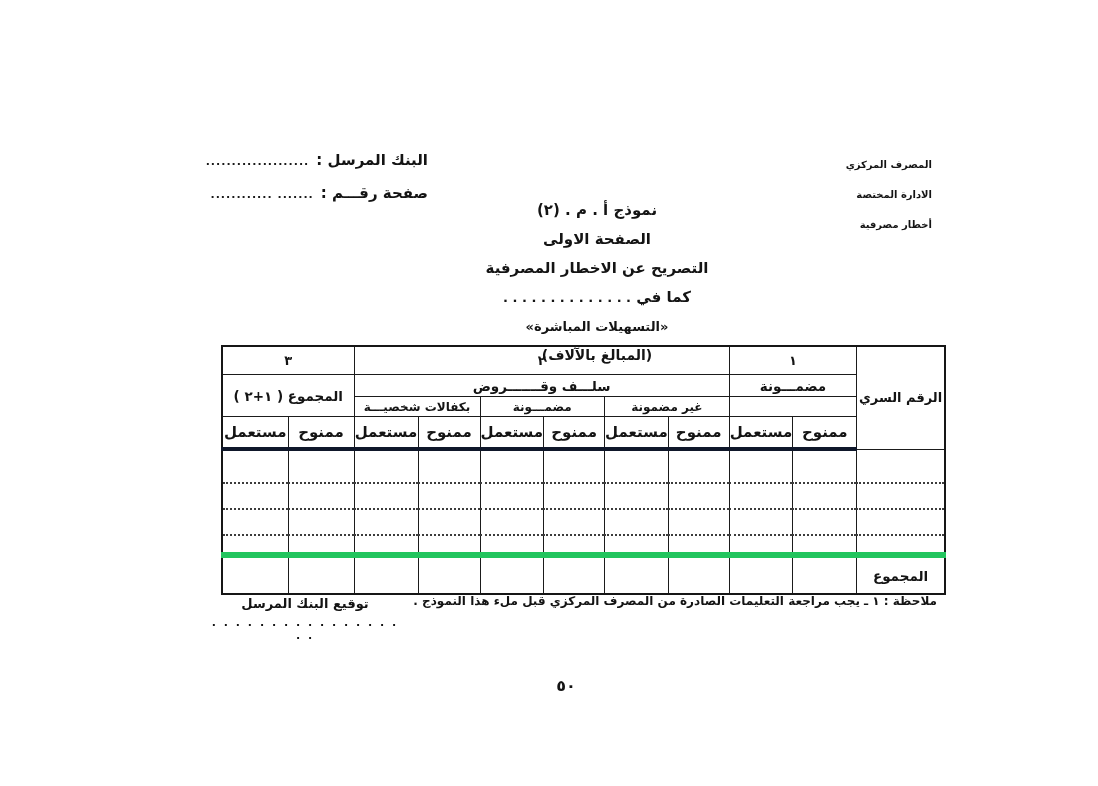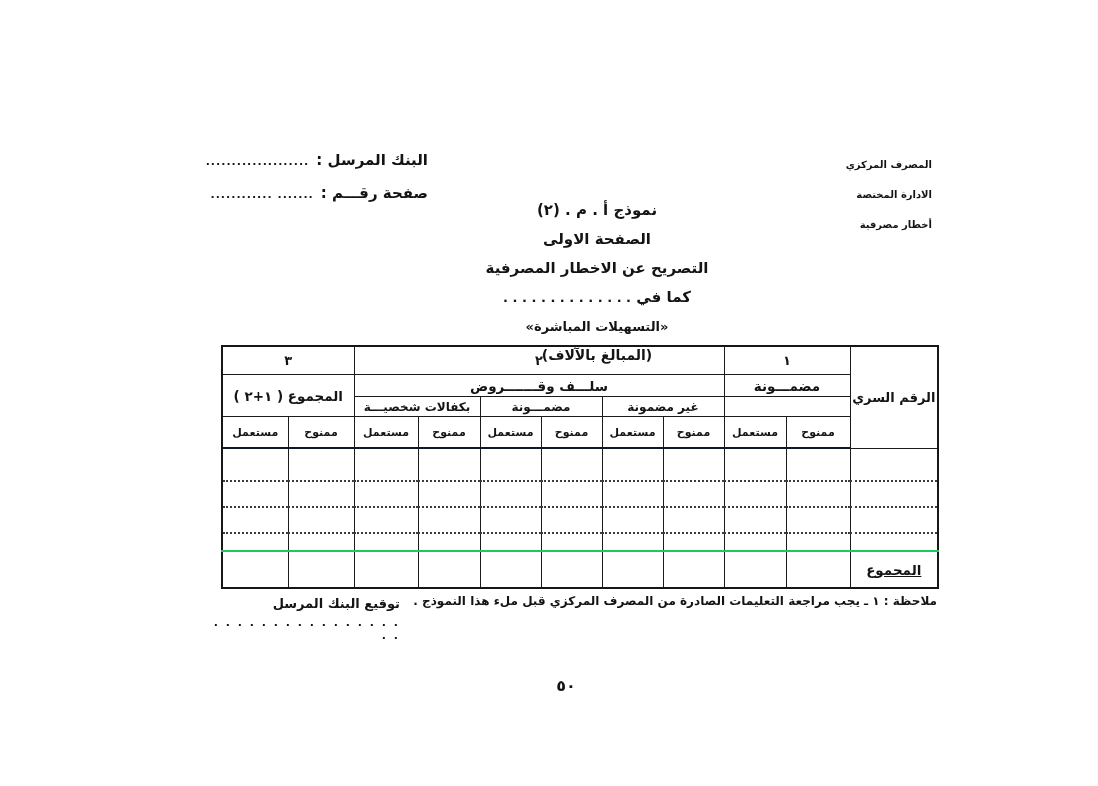--- a/index.html
+++ b/index.html
@@ -35,35 +35,35 @@
     border-collapse:collapse; table-layout:fixed; direction:rtl;
     border:2px solid #161616;
   }
   .risk-table td {
     border:1px solid #1b1b1b; text-align:center; vertical-align:middle;
     padding:0; font-weight:700; overflow:hidden; white-space:nowrap;
   }
   .r-num  td { height:27px; font-size:13px; }
   .r-grp  td { height:21px; font-size:13.5px; }
   .r-sub  td { height:19px; font-size:12px; }
-  .r-gu   td { height:30px; font-size:11px; border-bottom:2px solid #0f172a; }
+  .r-gu   td { height:30px; font-size:15px; border-bottom:4px solid #0f172a; }
   .serial-cell { font-size:13.5px; white-space:normal !important; line-height:19px; padding:0 4px; }
   .b-row td { border-top:none; }
   .b-dotted td { border-bottom:2px dotted #3c3c3c; }
   .b1 td { height:31px; } .b2 td { height:24px; } .b3 td { height:24px; } .b4 td { height:16px; }
-  .r-total td { height:35px; border-top:2px solid #22c55e; font-size:13.5px;text-decoration:underline; }
+  .r-total td { height:35px; border-top:6px solid #22c55e; font-size:13.5px; }
 
   
   .notes {
     position:absolute; top:593px; right:161px; direction:rtl; text-align:right;
     font-size:12px; line-height:17px; white-space:nowrap;
   }
   .notes .note2 { padding-right:46px; }
   .signature {
-    position:absolute; top:596px; left:210px; width:190px; text-align:right;
+    position:absolute; top:596px; left:210px; width:190px; text-align:center;
     direction:rtl; font-size:13px;
   }
   .signature .sig-dots { margin-top:5px; font-size:11px; letter-spacing:2px; }
   .page-number {
     position:absolute; top:676px; left:534px; width:64px; text-align:center;
     font-size:16px;
   }
 </style>
 </head>
 <body>

